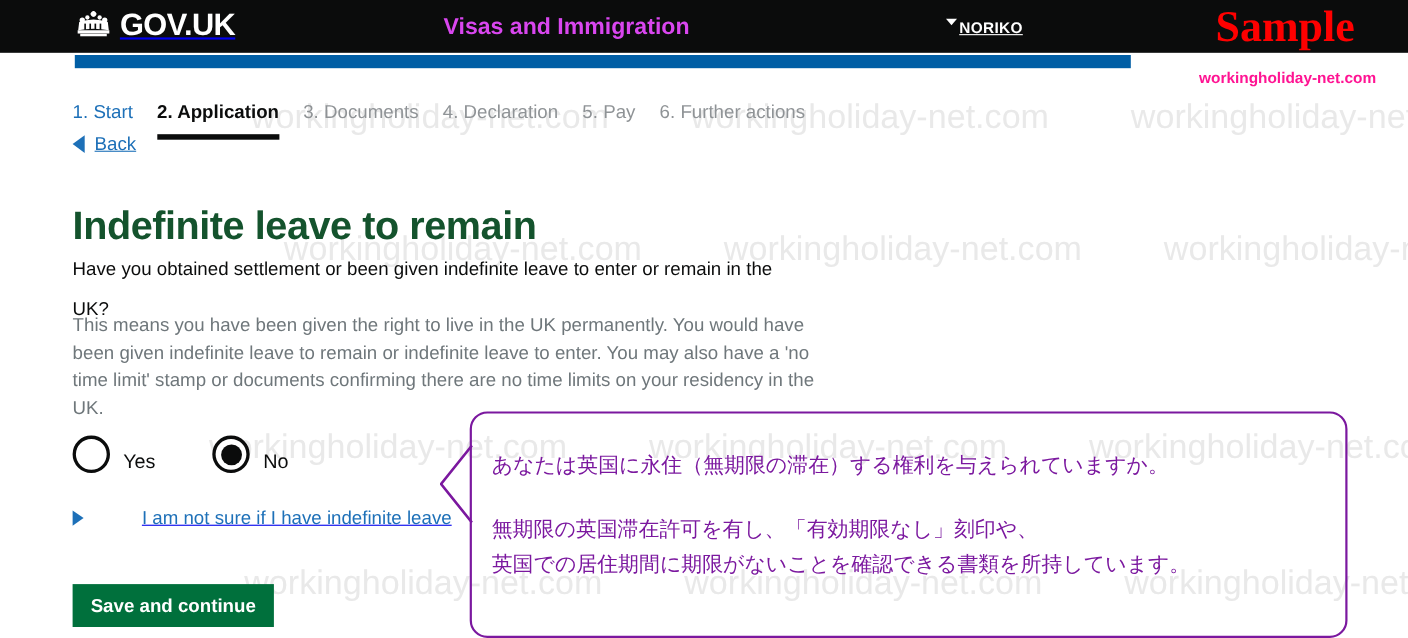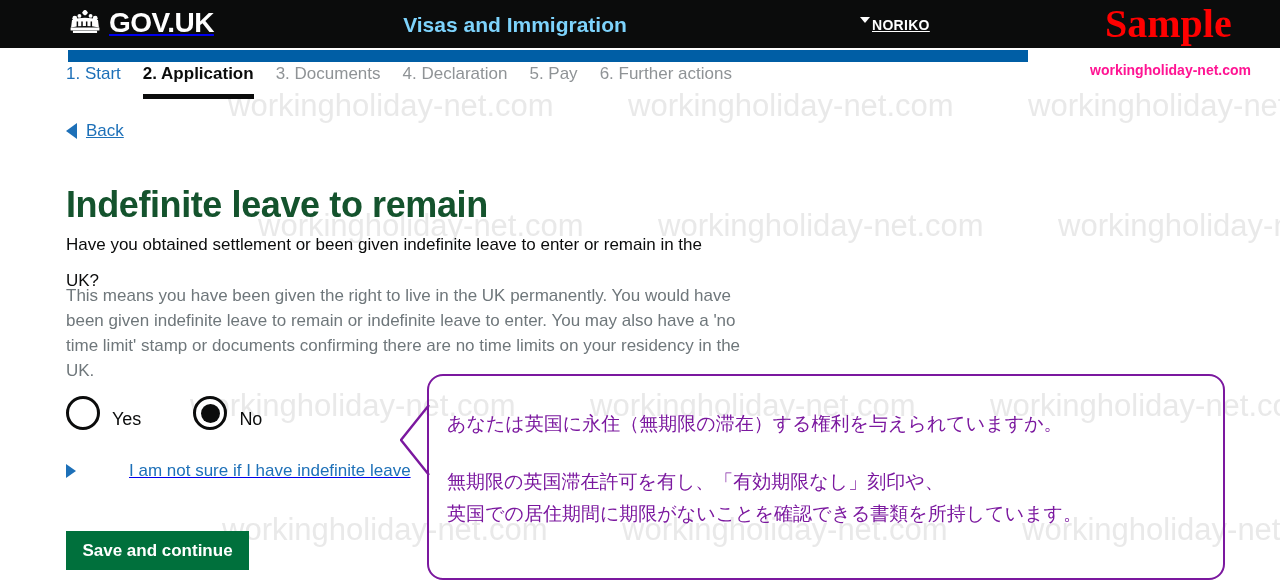--- a/index.html
+++ b/index.html
@@ -59,21 +59,21 @@
     font-size: 28px;
     font-weight: bold;
     letter-spacing: -0.5px;
     line-height: 30px;
   }
   .header-title {
     position: absolute;
     left: 0; top: 13px;
     width: 1030px;
     text-align: center;
-    color: #7dd3fc;
+    color: #d946ef;
     font-size: 21px;
     font-weight: bold;
   }
   .account-menu {
     position: absolute;
     left: 860px; top: 17px;
     color: #ffffff;
     font-size: 14px;
     font-weight: bold;
     letter-spacing: 0.3px;
@@ -112,21 +112,21 @@
     left: 68px; top: 50px;
     width: 960px;
     height: 12px;
     background: #005ea5;
     z-index: 18;
   }
 
   
   #step-nav {
     position: absolute;
-    left: 66px; top: 64px;
+    left: 66px; top: 92px;
     z-index: 10;
     display: flex;
     align-items: flex-start;
     justify-content: center;
   }
   .step {
     font-size: 17px;
     margin-right: 22px;
     white-space: nowrap;
     padding-bottom: 10px;

